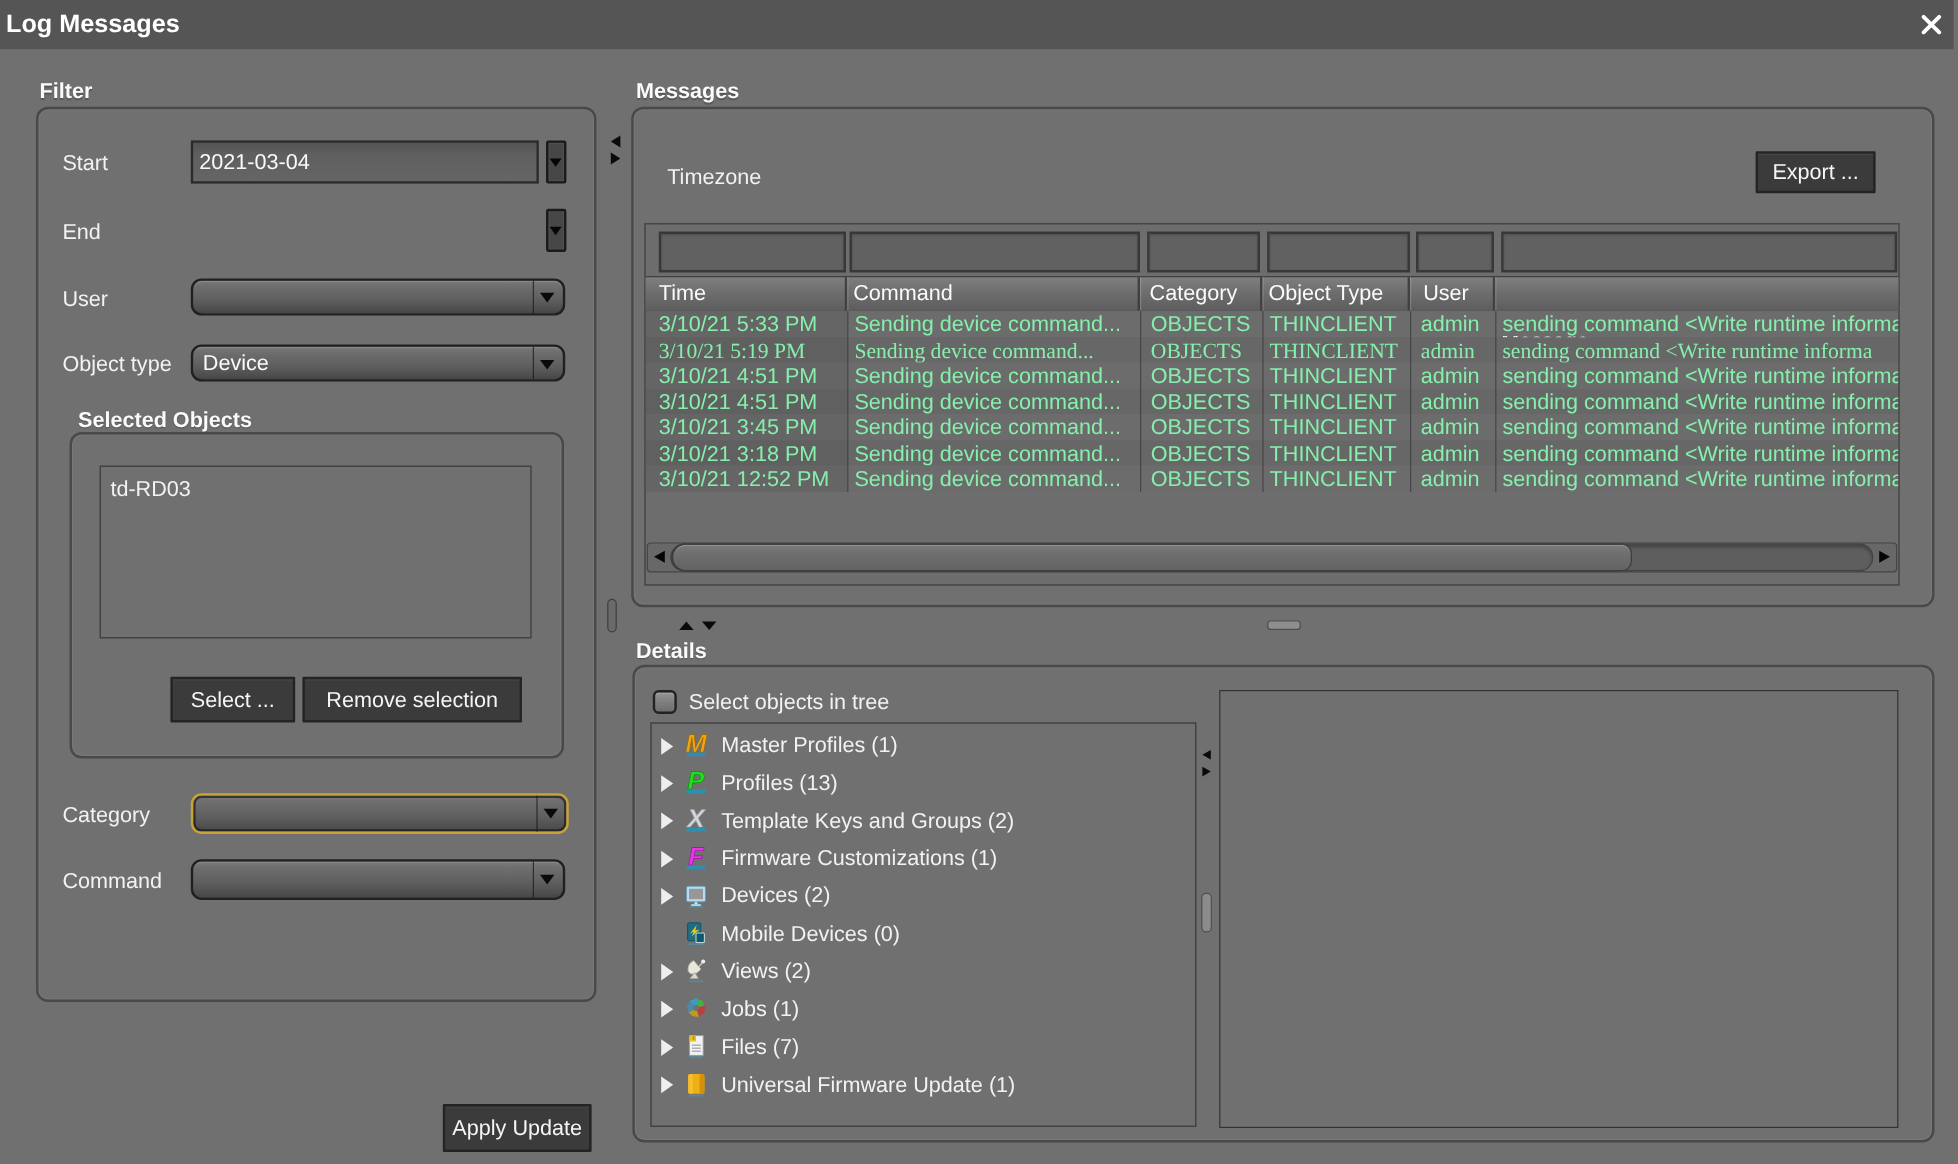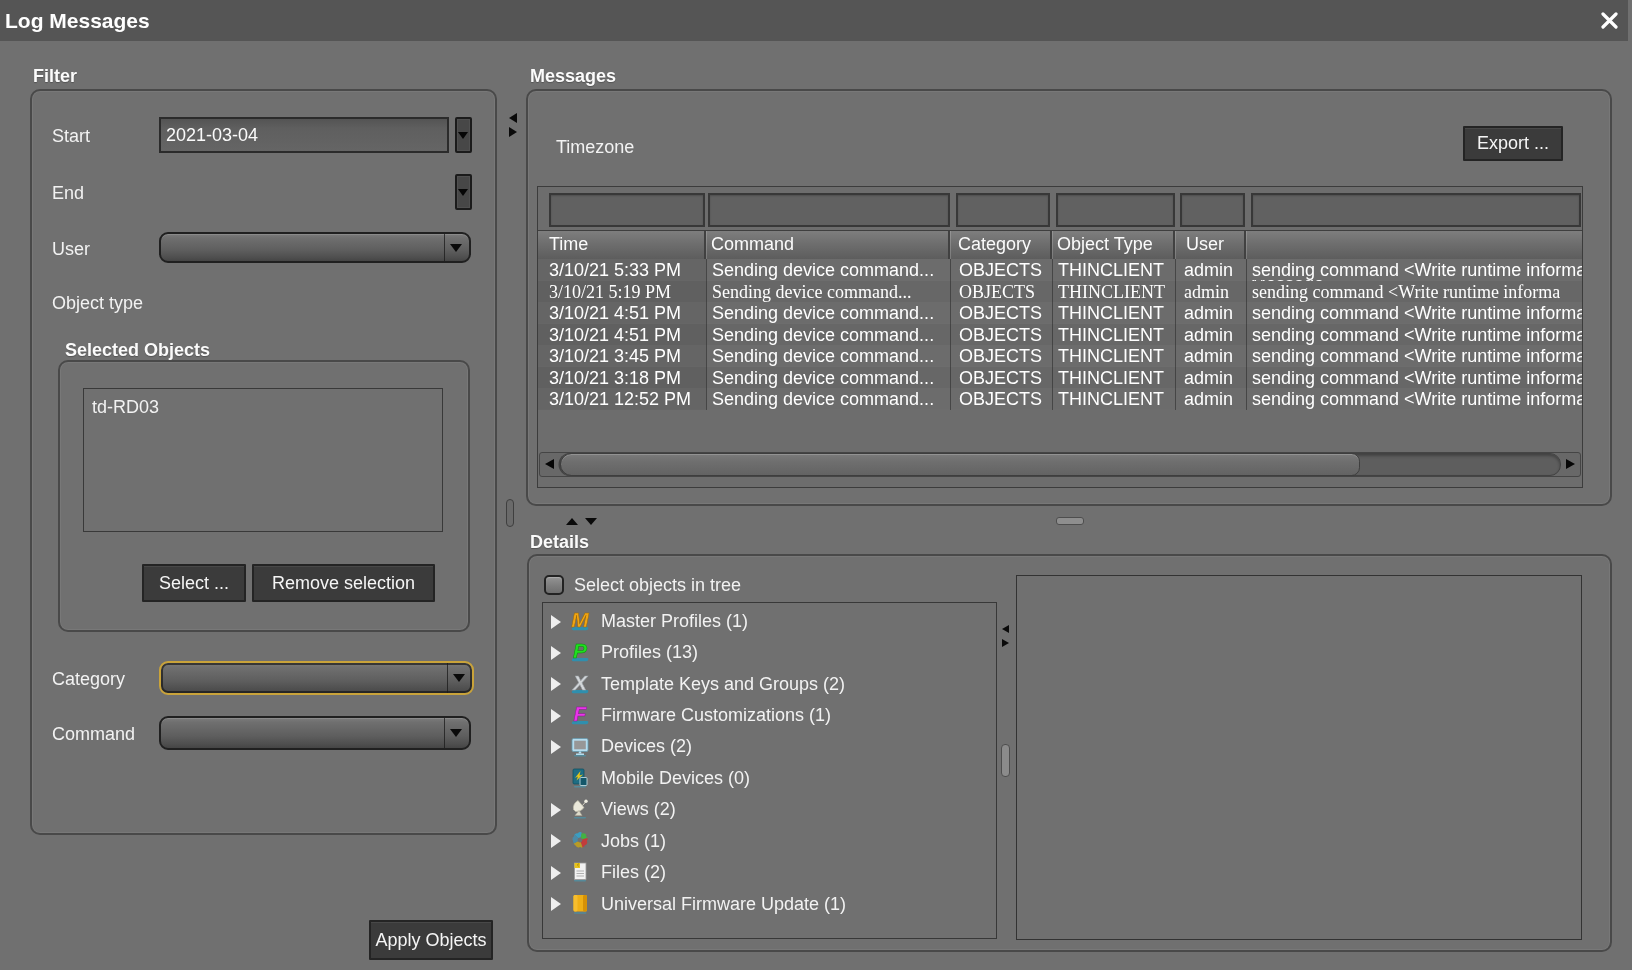--- a/index.html
+++ b/index.html
@@ -57,20 +57,23 @@
   <div class="lbl" style="left:52px;top:183px;">End</div>
   <div class="spinbtn" style="left:455px;top:174px;width:13px;height:32px;"></div>
 
   <div class="lbl" style="left:52px;top:239px;">User</div>
   <div class="combo" style="left:159px;top:232px;width:308px;height:27px;">
     <div class="sep" style="right:24px;"></div>
       <div class="arr" style="right:7px;top:10px;"></div>
   </div>
 
   <div class="lbl" style="left:52px;top:293px;">Object type</div>
+  <div class="combo" style="left:159px;top:287px;width:300px;height:27px;line-height:27px;padding-left:8px;">Device
+    <div class="sep" style="right:24px;"></div><div class="arr" style="right:7px;top:11px;"></div>
+  </div>
 
   <div class="glabel" style="left:65px;top:340px;">Selected Objects</div>
   <div class="group" style="left:58px;top:360px;width:408px;height:268px;"></div>
   <div class="abs" style="left:83px;top:388px;width:358px;height:142px;border:1px solid #393939;"></div>
   <div class="lbl" style="left:92px;top:397px;text-align:right;">td-RD03</div>
 
   <div class="btn" style="left:126px;top:564px;width:100px;height:34px;line-height:34px;margin-left:16px;">Select ...</div>
   <div class="btn" style="left:252px;top:564px;width:179px;height:34px;line-height:34px;">Remove selection</div>
 
   <div class="lbl" style="left:52px;top:669px;">Category</div>
@@ -78,21 +81,21 @@
     <div class="sep" style="right:24px;"></div>
       <div class="arr" style="right:7px;top:11px;"></div>
   </div>
 
   <div class="lbl" style="left:52px;top:724px;">Command</div>
   <div class="combo" style="left:159px;top:716px;width:308px;height:30px;">
     <div class="sep" style="right:24px;"></div>
       <div class="arr" style="right:7px;top:11px;"></div>
   </div>
 
-  <div class="btn" style="left:369px;top:920px;width:120px;height:36px;line-height:36px;">Apply Objects</div>
+  <div class="btn" style="left:369px;top:920px;width:120px;height:36px;line-height:36px;">Apply Update</div>
 
   <div class="tri" style="left:509px;top:113px;border-top:5px solid transparent;border-bottom:5px solid transparent;border-right:8px solid #0a0a0a;"></div>
   <div class="tri" style="left:509px;top:127px;border-top:5px solid transparent;border-bottom:5px solid transparent;border-left:8px solid #0a0a0a;"></div>
 
   <div class="abs" style="left:506px;top:499px;width:6px;height:26px;border-radius:4px;background:#6a6a6a;border:1.5px solid #3f3f3f;"></div>
 
   <div class="glabel" style="left:530px;top:66px;">Messages</div>
   <div class="group" style="left:526px;top:89px;width:1082px;height:413px;"></div>
 
   <div class="lbl" style="left:556px;top:137px;">Timezone</div>
@@ -113,21 +116,21 @@
       <div class="hsep" style="left:512px;"></div>
       <div class="hsep" style="left:635px;"></div>
       <div class="hsep" style="left:706px;"></div>
       <div class="abs" style="left:11px;top:3px;">Time</div>
       <div class="abs" style="left:173px;top:3px;">Command</div>
       <div class="abs" style="left:420px;top:3px;">Category</div>
       <div class="abs" style="left:519px;top:3px;">Object Type</div>
       <div class="abs" style="left:648px;top:3px;">User</div>
       <div class="abs" style="left:713px;top:3px;margin-top:40px;">Message</div>
     </div>
-    <div id="rows" class="abs" style="left:0;top:72px;width:1044px;height:151px;overflow:hidden;font-size:18px;color:#ffffff;">
+    <div id="rows" class="abs" style="left:0;top:72px;width:1044px;height:151px;overflow:hidden;font-size:18px;color:#86efac;">
       <div class="trow" style="top:0px;background:#6c6c6c;"></div>
       <div class="trow" style="top:21.5px;background:#676767;"></div>
       <div class="trow" style="top:43px;background:#6c6c6c;"></div>
       <div class="trow" style="top:64.5px;background:#676767;"></div>
       <div class="trow" style="top:86px;background:#6c6c6c;"></div>
       <div class="trow" style="top:107.5px;background:#676767;"></div>
       <div class="trow" style="top:129px;background:#6c6c6c;"></div>
       <div class="abs" style="left:0;top:0;width:168px;height:151px;background:rgba(0,0,0,0.06);"></div>
       <div class="csep" style="left:168px;"></div>
       <div class="csep" style="left:412px;"></div>
@@ -281,21 +284,21 @@
     <div class="treerow" style="left:601px;top:831px;">Jobs (1)</div>
 
     <div class="tri" style="left:551px;top:866px;border-top:7px solid transparent;border-bottom:7px solid transparent;border-left:10px solid #eeeeee;"></div>
     <svg class="abs" style="left:570px;top:861px;" width="21" height="21" viewBox="0 0 21 21">
       <rect x="4.5" y="2" width="11.5" height="16.5" fill="#f2f2f2" stroke="#9a9a9a" stroke-width="0.8"></rect>
       <path d="M4.5 2 L10 2 L10 7 L4.5 7 Z" fill="#e8c31c"></path>
       <path d="M8.5 5.5 Q6.5 3 9 2.8" fill="none" stroke="#a8880a" stroke-width="0.9"></path>
       <path d="M6.5 10 H14 M6.5 12.5 H14 M6.5 15 H14" stroke="#b0b0b0" stroke-width="1.2"></path>
       <rect x="4" y="19" width="12" height="1.5" rx="0.7" fill="#4c93a8" opacity="0.75"></rect>
     </svg>
-    <div class="treerow" style="left:601px;top:862px;">Files (2)</div>
+    <div class="treerow" style="left:601px;top:862px;">Files (7)</div>
 
     <div class="tri" style="left:551px;top:897px;border-top:7px solid transparent;border-bottom:7px solid transparent;border-left:10px solid #eeeeee;"></div>
     <svg class="abs" style="left:570px;top:893px;" width="21" height="21" viewBox="0 0 21 21">
       <rect x="3.5" y="2" width="13.5" height="16.5" rx="1.6" fill="#efaf16"></rect>
       <rect x="13" y="2" width="4" height="16.5" rx="1.4" fill="#d69106"></rect>
       <rect x="3.5" y="2" width="4" height="16.5" rx="1.4" fill="#f6bd2e"></rect>
       <rect x="4" y="19.2" width="12.5" height="1.5" rx="0.7" fill="#4c93a8" opacity="0.75"></rect>
     </svg>
     <div class="treerow" style="left:601px;top:894px;">Universal Firmware Update (1)</div>
   </div>

